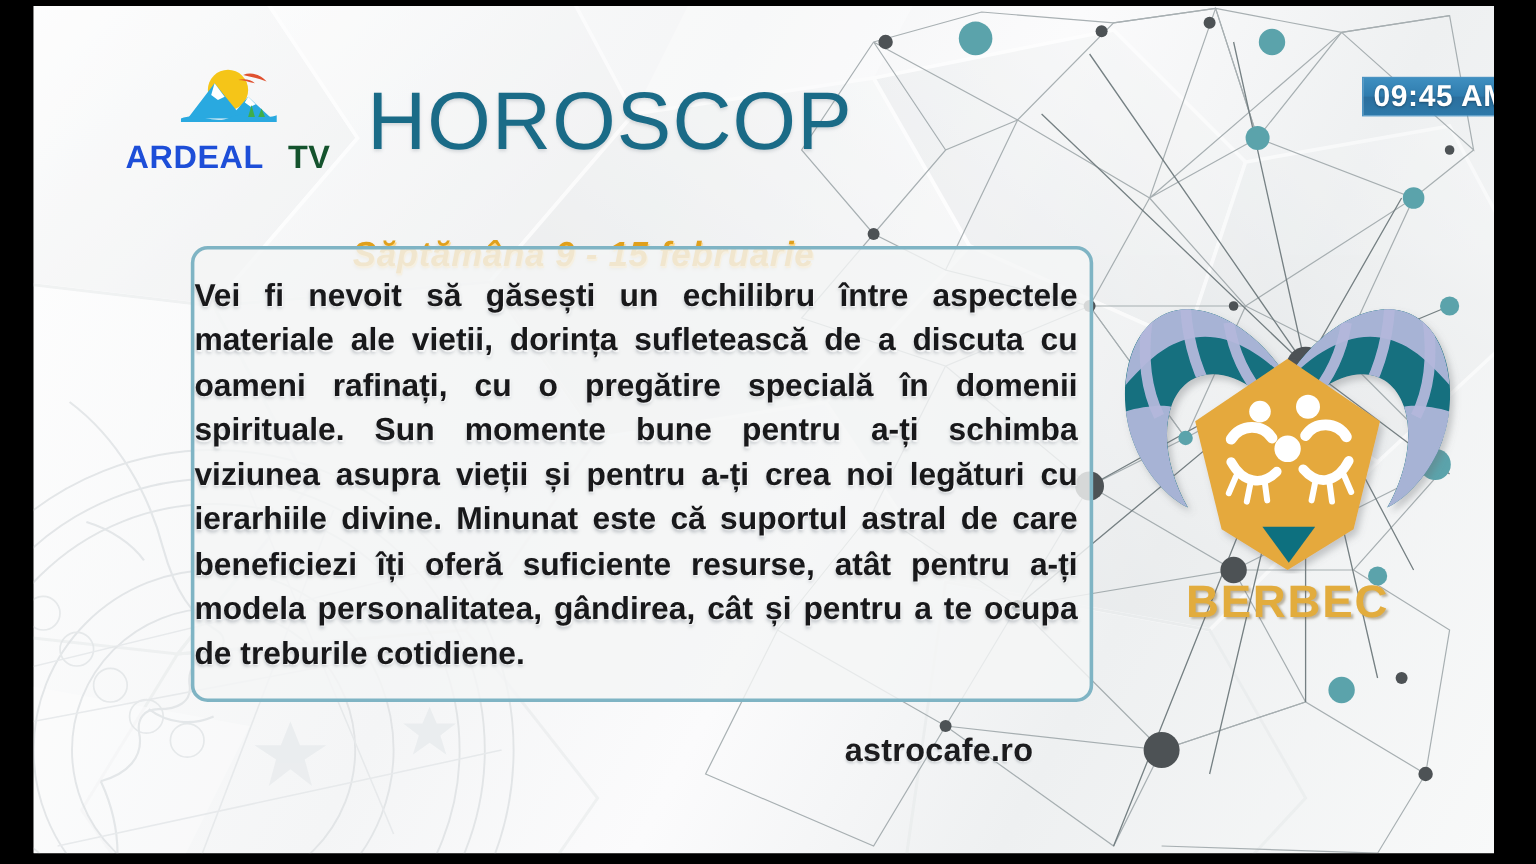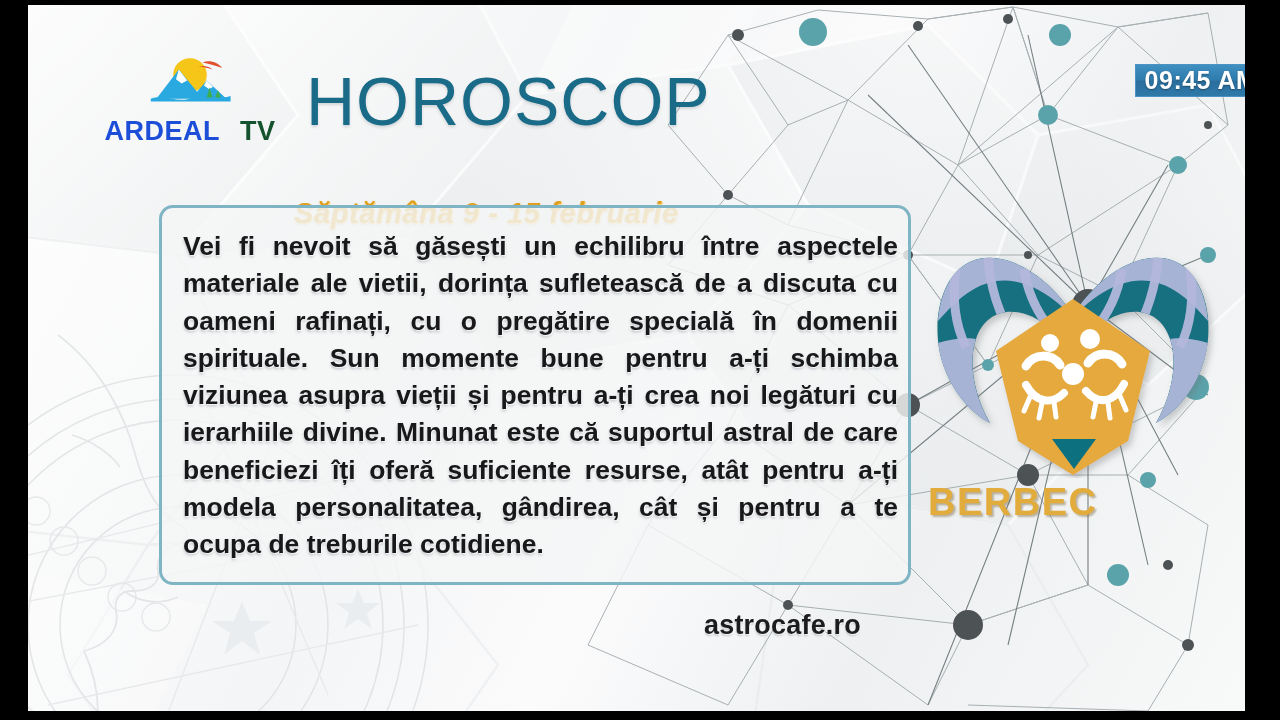--- a/index.html
+++ b/index.html
@@ -80,38 +80,38 @@
     text-shadow: 0 1px 2px rgba(0,0,0,.35);
   }
 
   
   #textbox {
     position: absolute; left: 131px; top: 200px;
     width: 752px; height: 380px;
     background: rgba(244,245,245,.82);
     border: 3px solid #7fb4c4;
     border-radius: 14px;
-    padding: 20px 10px 10px 21px;
+    padding: 20px 10px 10px 0;
   }
   #body-text {
     font-size: 26.5px;
     font-weight: 700;
     line-height: 37.3px;
     color: #18181a;
     text-align: justify;
     text-align-last: left;
     text-shadow: 1px 1px 1px rgba(255,255,255,.85), 0 2px 3px rgba(110,120,130,.45);
     hyphens: none;
   }
 
   
   #zodiac { position: absolute; left: 900px; top: 238px; width: 290px; height: 235px; }
   #sign-name {
     position: absolute; left: 900px; top: 476px; width: 290px;
-    text-align: left;
+    text-align: center;
     font-size: 38px; font-weight: 700; letter-spacing: 1.5px;
     color: #e2ac3d;
     text-shadow: 2px 2px 2px rgba(120,100,60,.45);
   }
 
   
   #source {
     position: absolute; left: 676px; top: 605px;
     font-size: 27px; font-weight: 700; color: #1c1c1e;
     letter-spacing: .2px;

